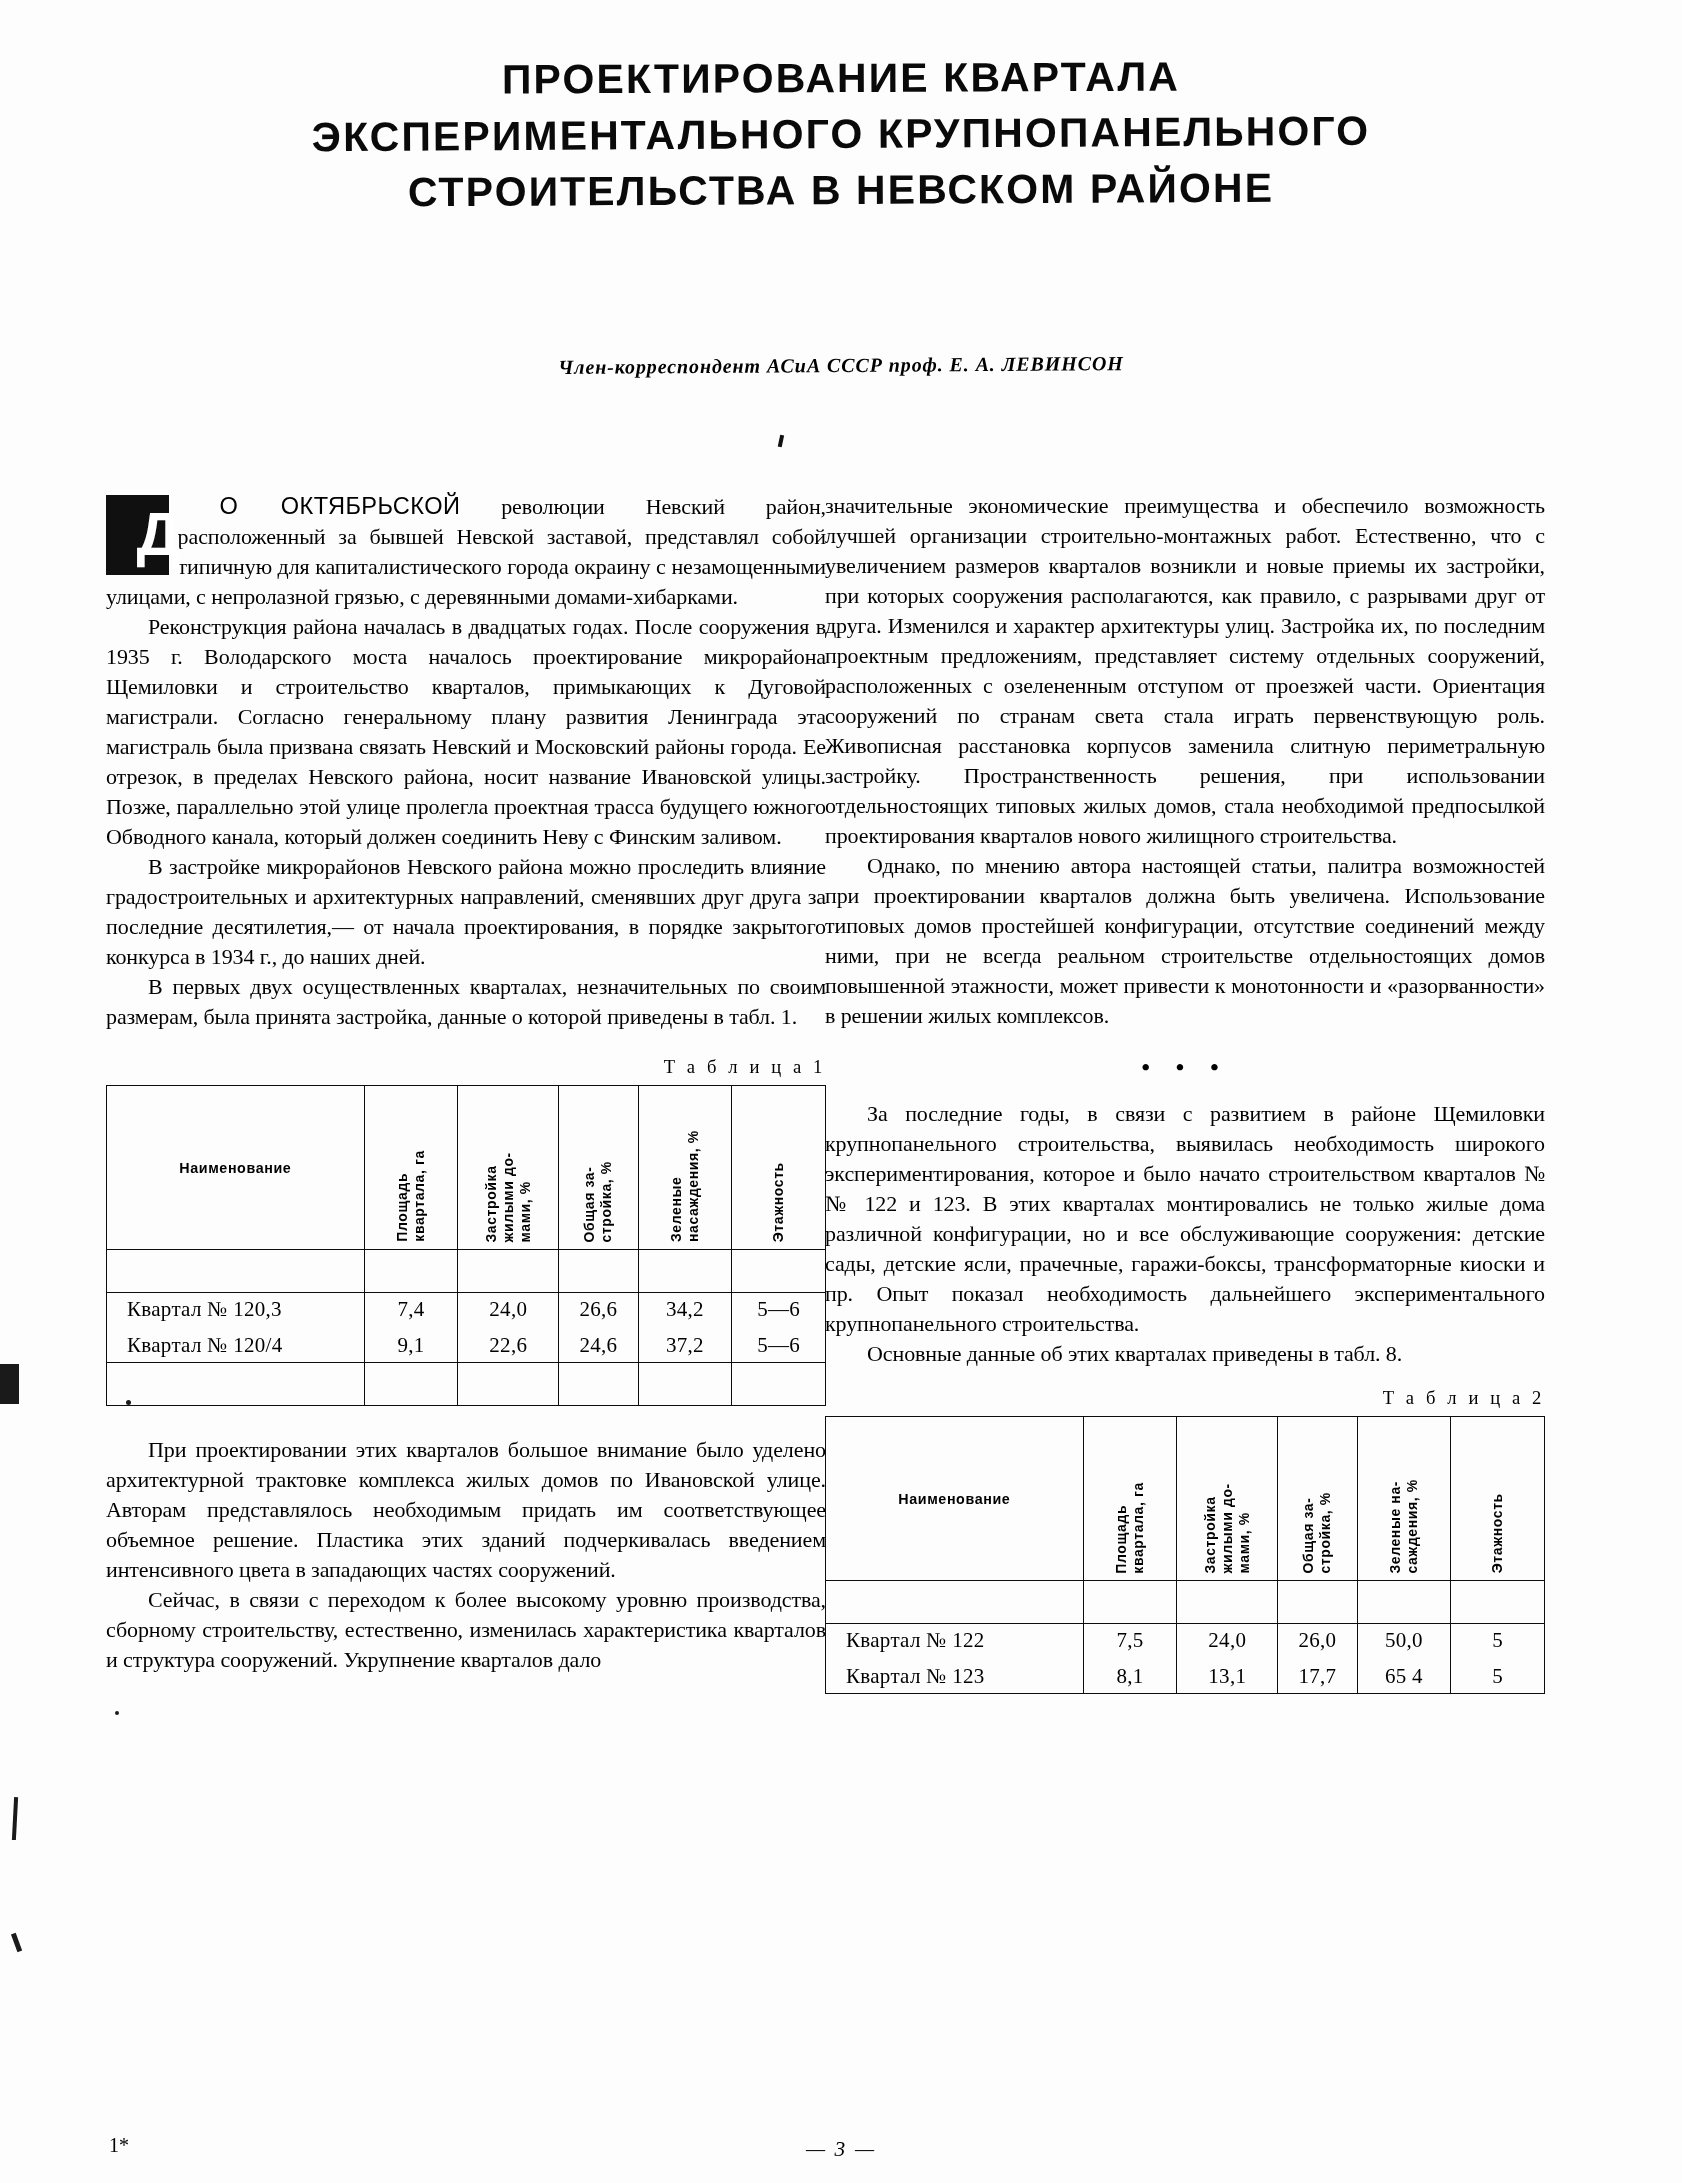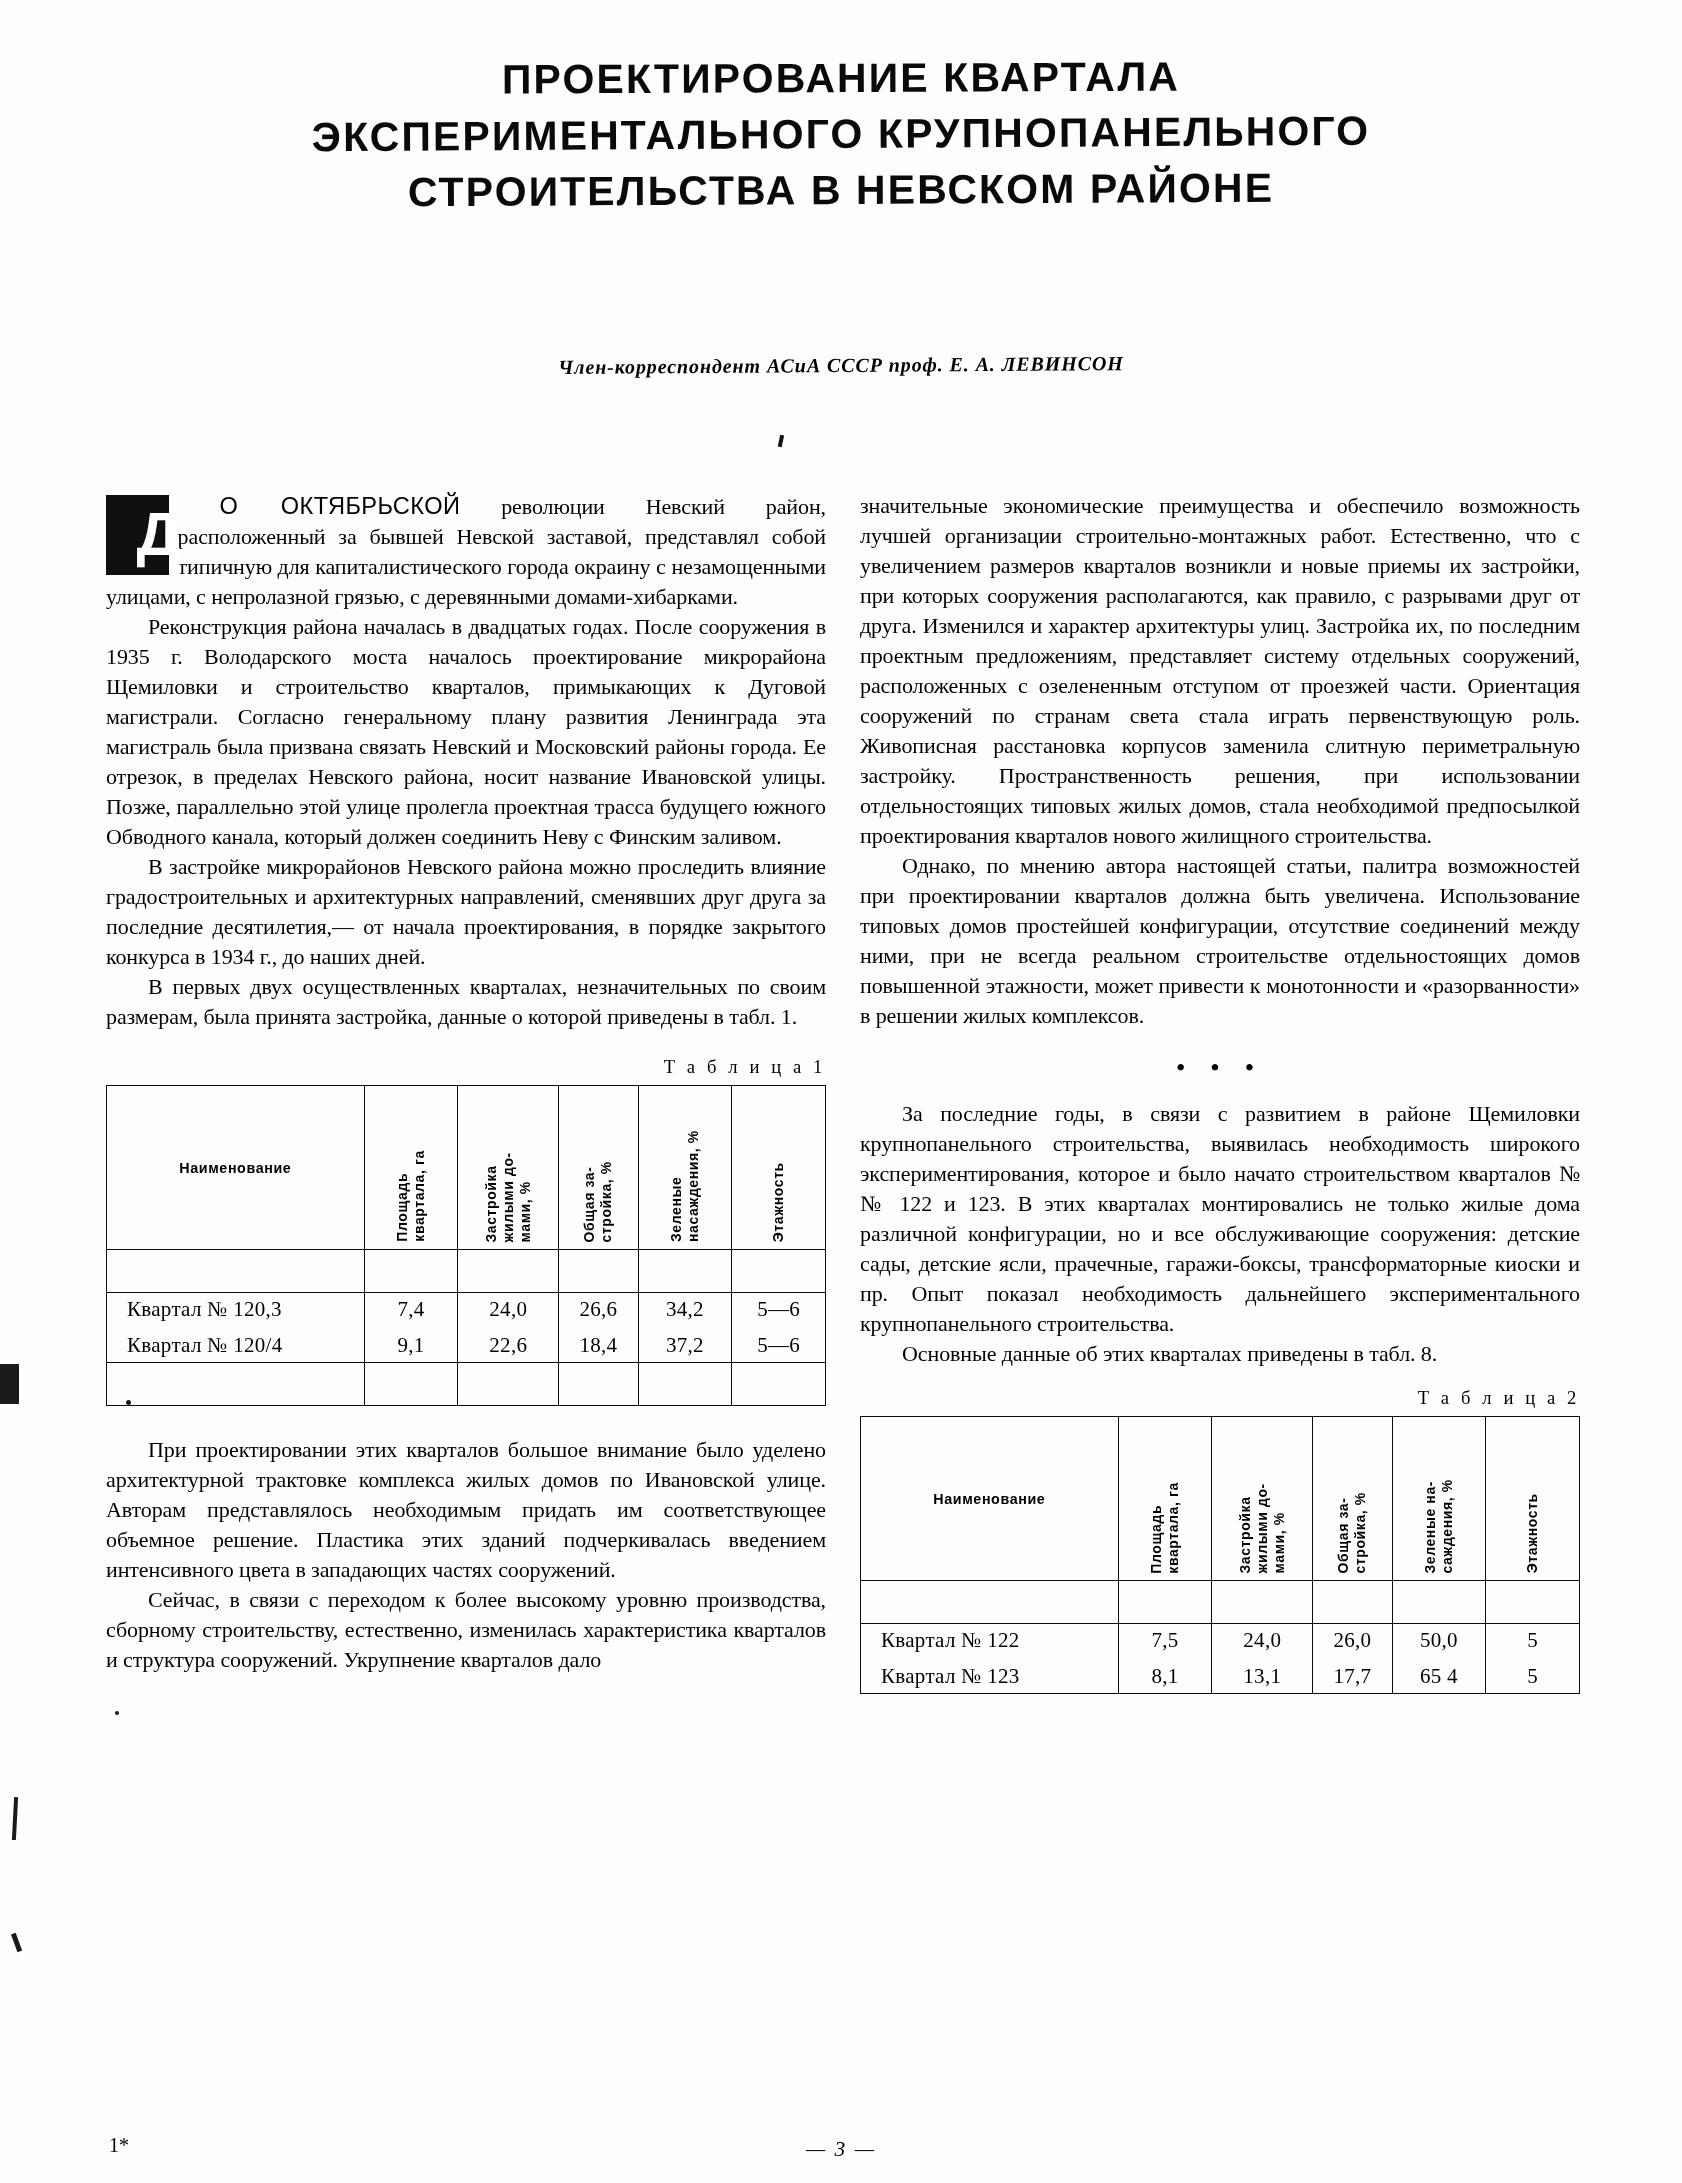--- a/index.html
+++ b/index.html
@@ -67,21 +67,21 @@
     transform: rotate(12deg);
   }
 
   
   .col {
     position: absolute;
     top: 491px;
     width: 720px;
   }
   .col-left  { left: 106px; }
-  .col-right { left: 860px; }
+  .col-right { left: 825px; }
 
   p.body-par {
     margin: 0;
     font-size: 22px;
     line-height: 30px;
     text-align: justify;
     text-indent: 42px;
     hyphens: manual;
     letter-spacing: -0.1px;
   }
@@ -315,21 +315,21 @@
             <td>7,4</td>
             <td>24,0</td>
             <td>26,6</td>
             <td>34,2</td>
             <td>5—6</td>
           </tr>
           <tr class="mid-bot">
             <td class="name-cell">Квартал № 120/4</td>
             <td>9,1</td>
             <td>22,6</td>
-            <td>18,4</td>
+            <td>24,6</td>
             <td>37,2</td>
             <td>5—6</td>
           </tr>
           <tr class="pad-bot">
             <td></td>
               <td></td>
               <td></td>
             <td></td>
               <td></td>
               <td></td>

